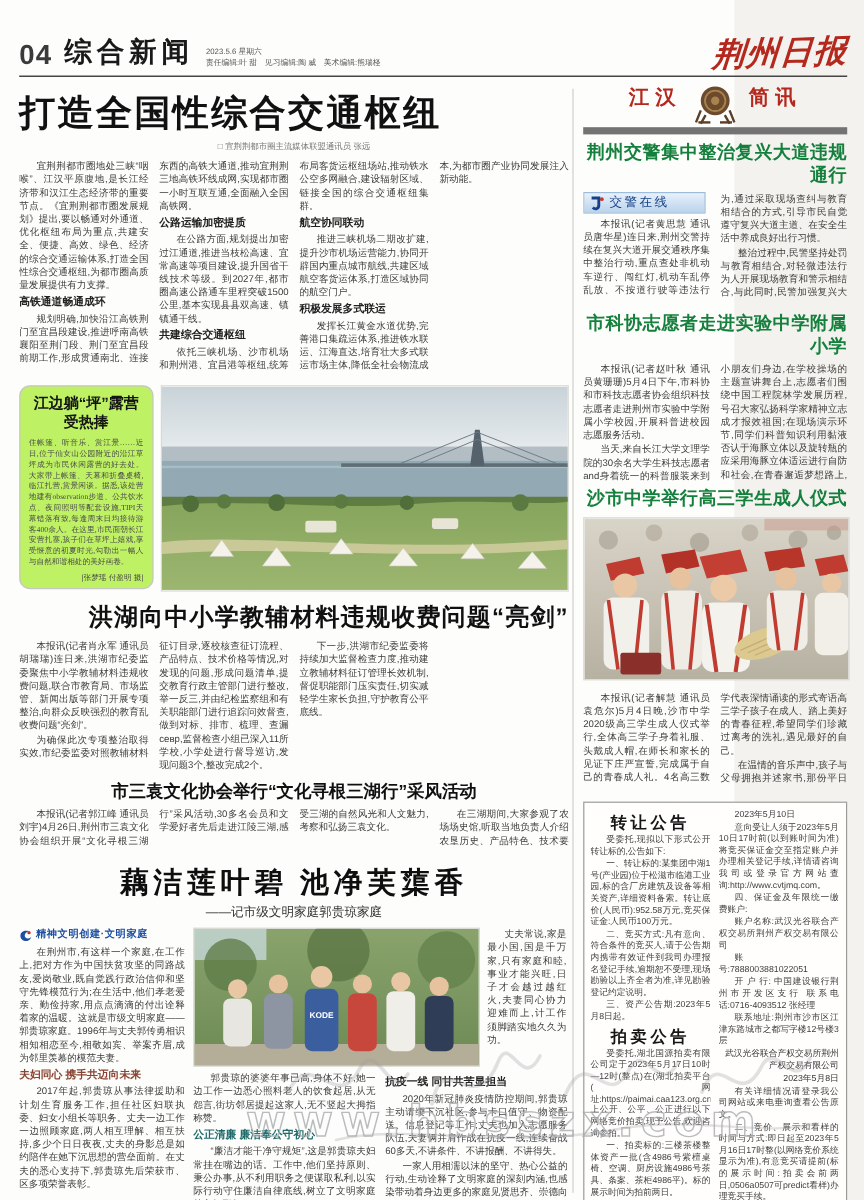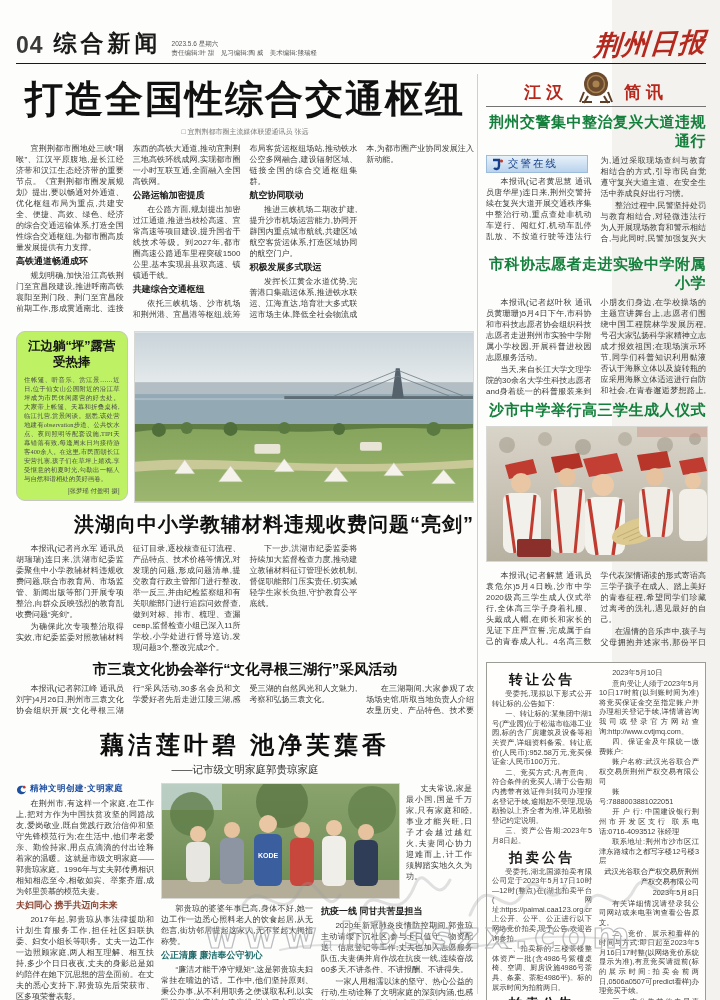--- a/index.html
+++ b/index.html
@@ -17,21 +17,21 @@
   .left-col{position:absolute;left:16px;top:70px;width:458px;}
   .right-col{position:absolute;left:486px;top:70px;width:220px;}
   .vdivider{position:absolute;left:477px;top:74px;height:920px;width:0;border-left:1px solid #cfcfcb;}
   
   .ip-p{font-size:8px;line-height:11px;color:#3b3b3b;text-align:justify;text-indent:1.8em;margin:0 0 1px 0;}
   .ip-sub{font-size:9px;line-height:13px;font-weight:bold;color:#222;margin:2px 0;text-indent:0;}
   .ip-sig{font-size:7.5px;line-height:10px;color:#333;text-align:right;margin:1px 0;}
   .cols4{column-count:4;column-gap:9px;column-fill:auto;overflow:hidden;}
   .cols2{column-count:2;column-gap:9px;column-fill:auto;overflow:hidden;}
   
-  .mtitle{font-size:38px;font-weight:bold;color:#111;text-align:center;letter-spacing:2px;margin:4px 0 2px;}
+  .mtitle{font-size:30px;font-weight:bold;color:#111;letter-spacing:2px;margin:4px 0 2px;}
   .msub{font-size:13.5px;font-weight:bold;color:#2a2a2a;text-align:center;margin:2px 0;}
   .mby{font-size:7px;color:#777;text-align:center;margin:2px 0 6px;}
   .mbody{height:180px;}
   
   .photorow{display:flex;gap:6px;margin:8px 0 6px;}
   .capcard{width:112px;height:170px;border:1px solid #c6c6c2;border-radius:9px;padding:6px 7px;box-sizing:border-box;background:#bef264;}
   .capcard h3{font-size:12.5px;margin:0 0 5px;text-align:center;line-height:16px;color:#141414;}
   .captext{font-size:6.4px;line-height:9px;color:#4a4a4a;text-align:justify;font-family:"Liberation Serif",serif;}
   .capcredit{font-size:6.4px;color:#4a4a4a;text-align:right;margin-top:4px;}
   .riverphoto{width:340px;height:170px;border:1px solid #d8d8d4;}
@@ -49,21 +49,21 @@
   .badge span{font-size:8.5px;font-weight:bold;color:#1e4fa0;letter-spacing:.5px;}
   .famright{width:313px;}
   .famtop{display:flex;gap:6px;}
   .famphoto{width:237px;height:114px;border:1px solid #d8d8d4;}
   .famside{width:66px;height:114px;overflow:hidden;}
   .famunder{display:flex;gap:8px;margin-top:4px;}
   .famA,.famB{width:152px;height:130px;overflow:hidden;}
   .famc1 .ip-sub{color:#8a4432;}
   .famA .ip-sub{color:#1f6b6b;}
   
-  .briefhdr{display:flex;align-items:flex-end;justify-content:center;gap:8px;border-bottom:1px solid #737373;padding-bottom:2px;margin-bottom:6px;}
+  .briefhdr{display:flex;align-items:flex-start;justify-content:center;gap:8px;border-bottom:6px solid #737373;padding-bottom:2px;margin-bottom:6px;}
   .briefhdr b{font-size:17px;color:#b5281e;letter-spacing:5px;font-family:"Liberation Serif",serif;}
   .rtitle{font-size:15px;font-weight:bold;color:#15803d;text-align:right;margin:4px 0 4px;letter-spacing:.5px;}
   .rbody{height:96px;}
   .banner{width:102px;height:18px;background:linear-gradient(180deg,#e8f1fa,#b9d3ec);border:1px solid #9dbbda;display:flex;align-items:center;gap:4px;padding:0 4px;box-sizing:border-box;margin-bottom:3px;}
   .banner span{font-family:"Liberation Serif",serif;font-weight:normal;color:#16418a;font-size:10.5px;letter-spacing:2px;}
   .shashiphoto{width:220px;height:134px;border:1px solid #d8d8d4;margin:2px 0 4px;}
   .rbody3{height:84px;}
   
   .notices{border:1px solid #9c9c96;margin-top:8px;padding:5px 5px;box-sizing:border-box;width:220px;height:382px;display:flex;gap:7px;background:#fffefc;}
   .ncol{width:100px;height:370px;overflow:hidden;}

